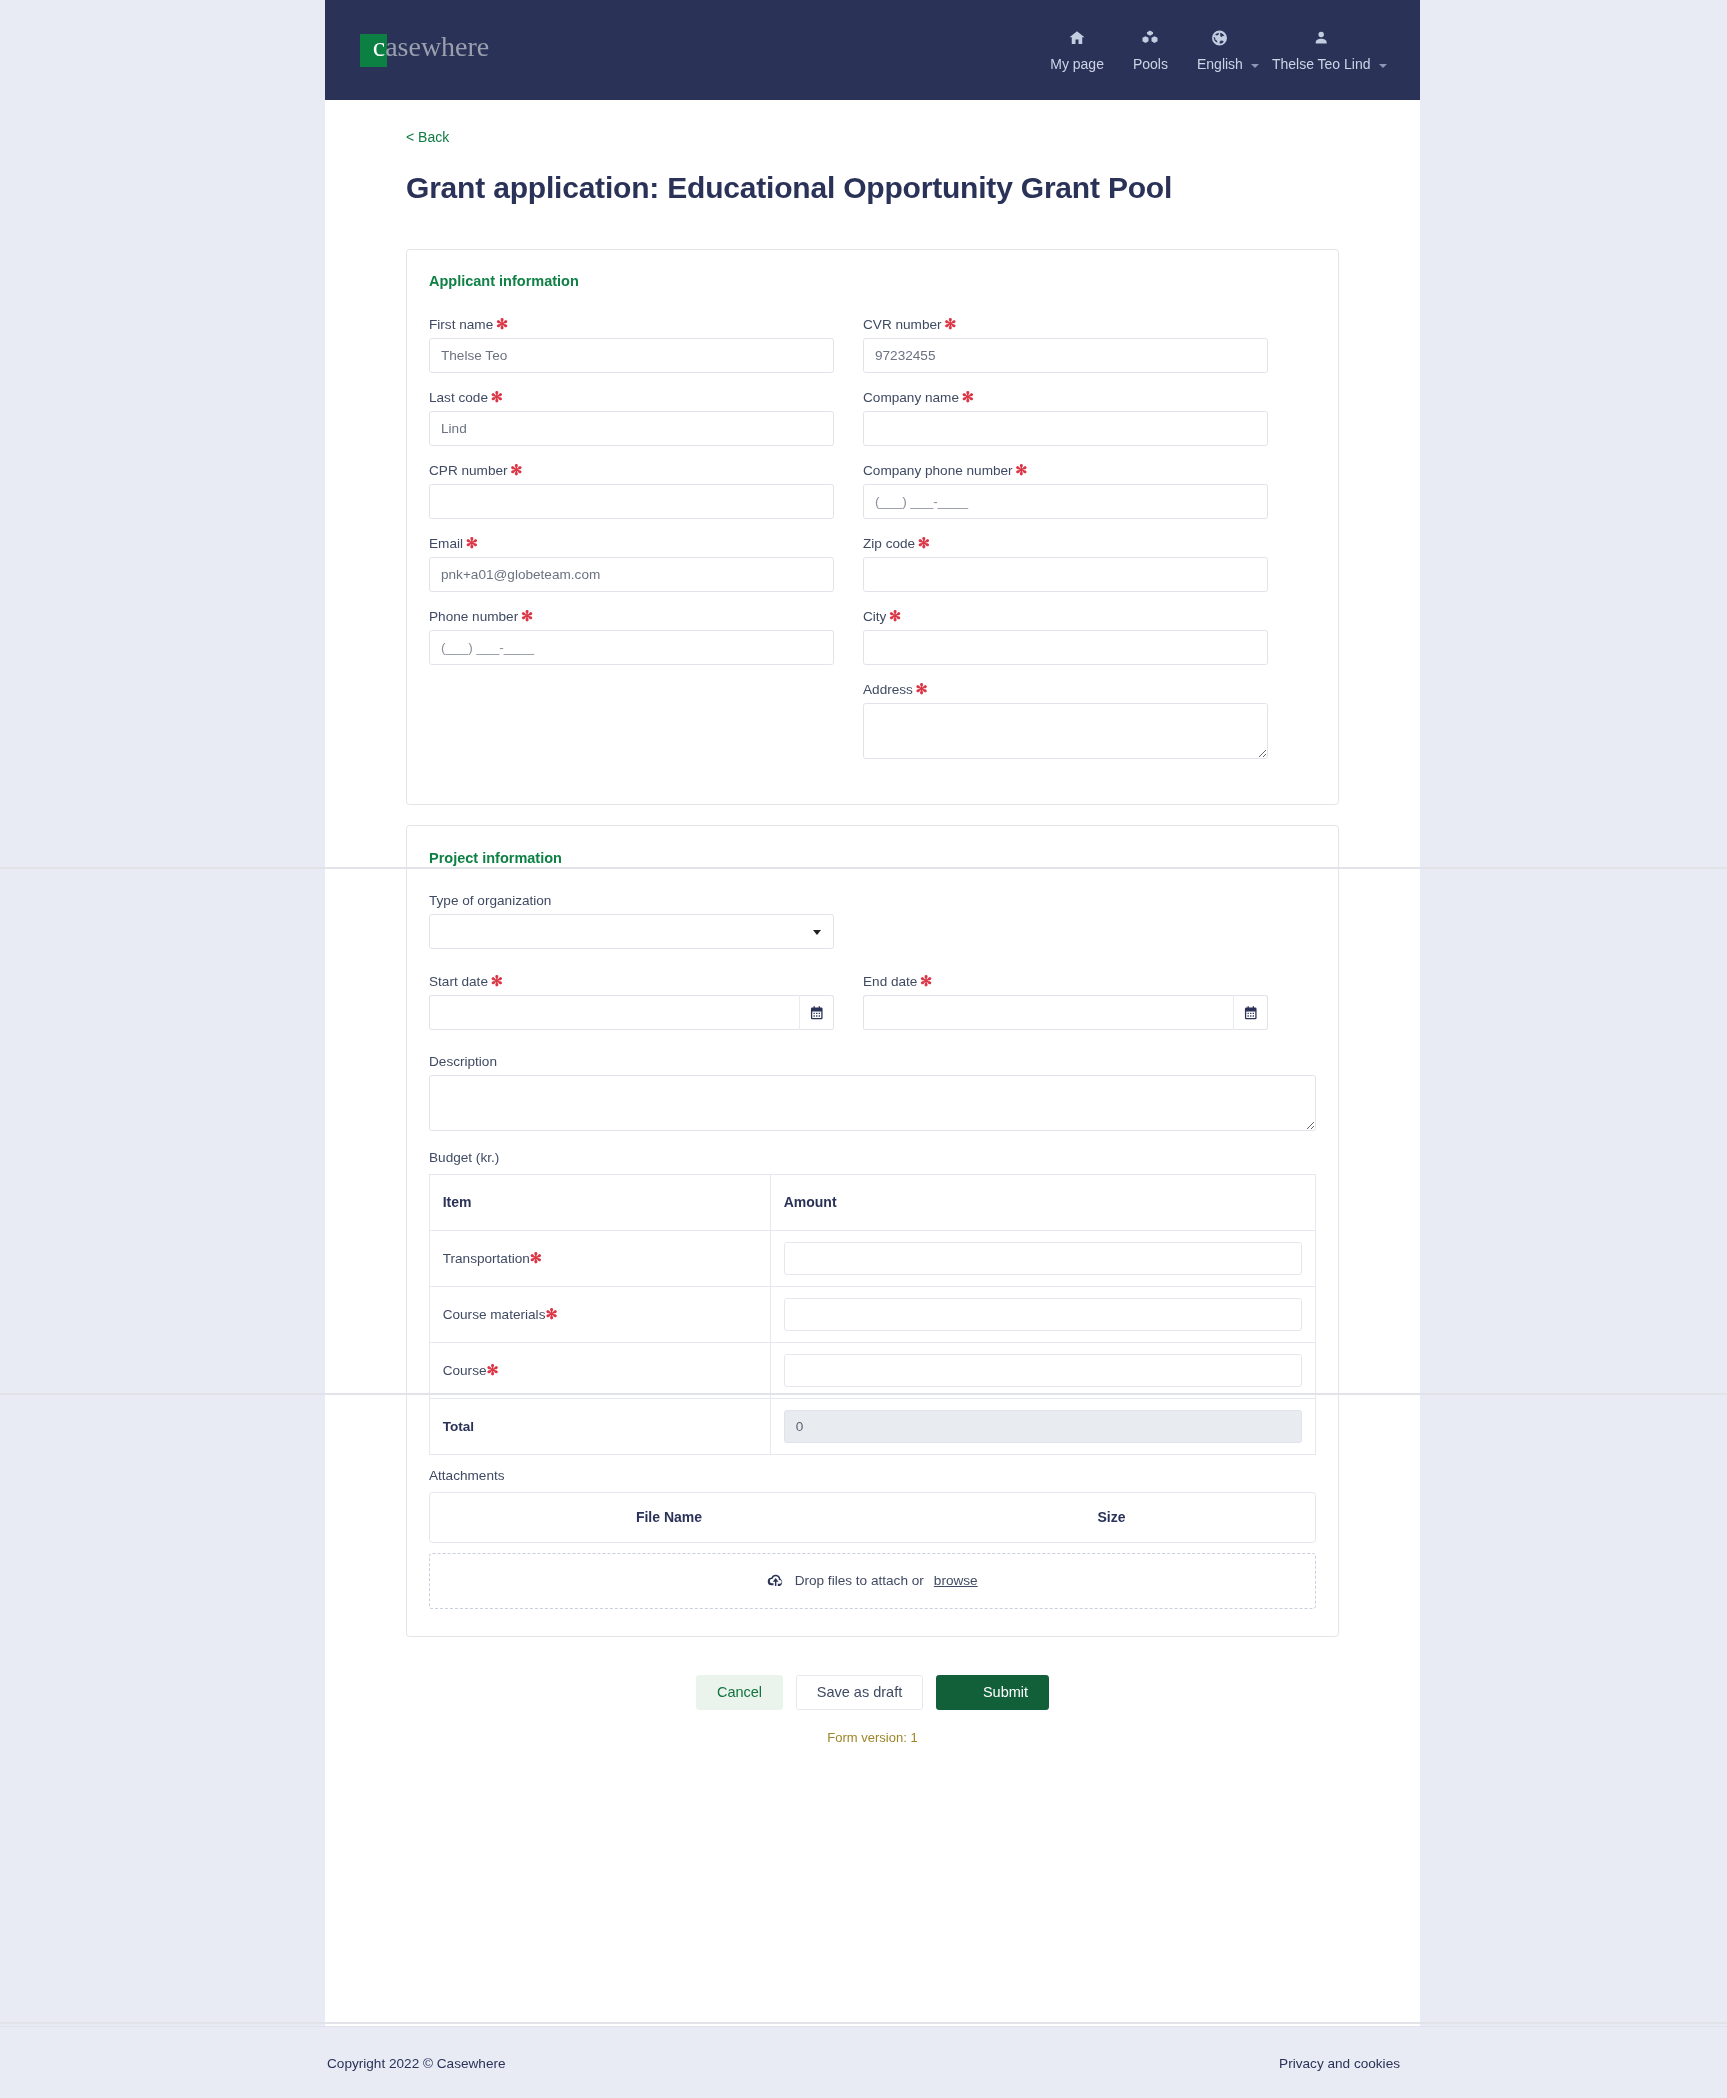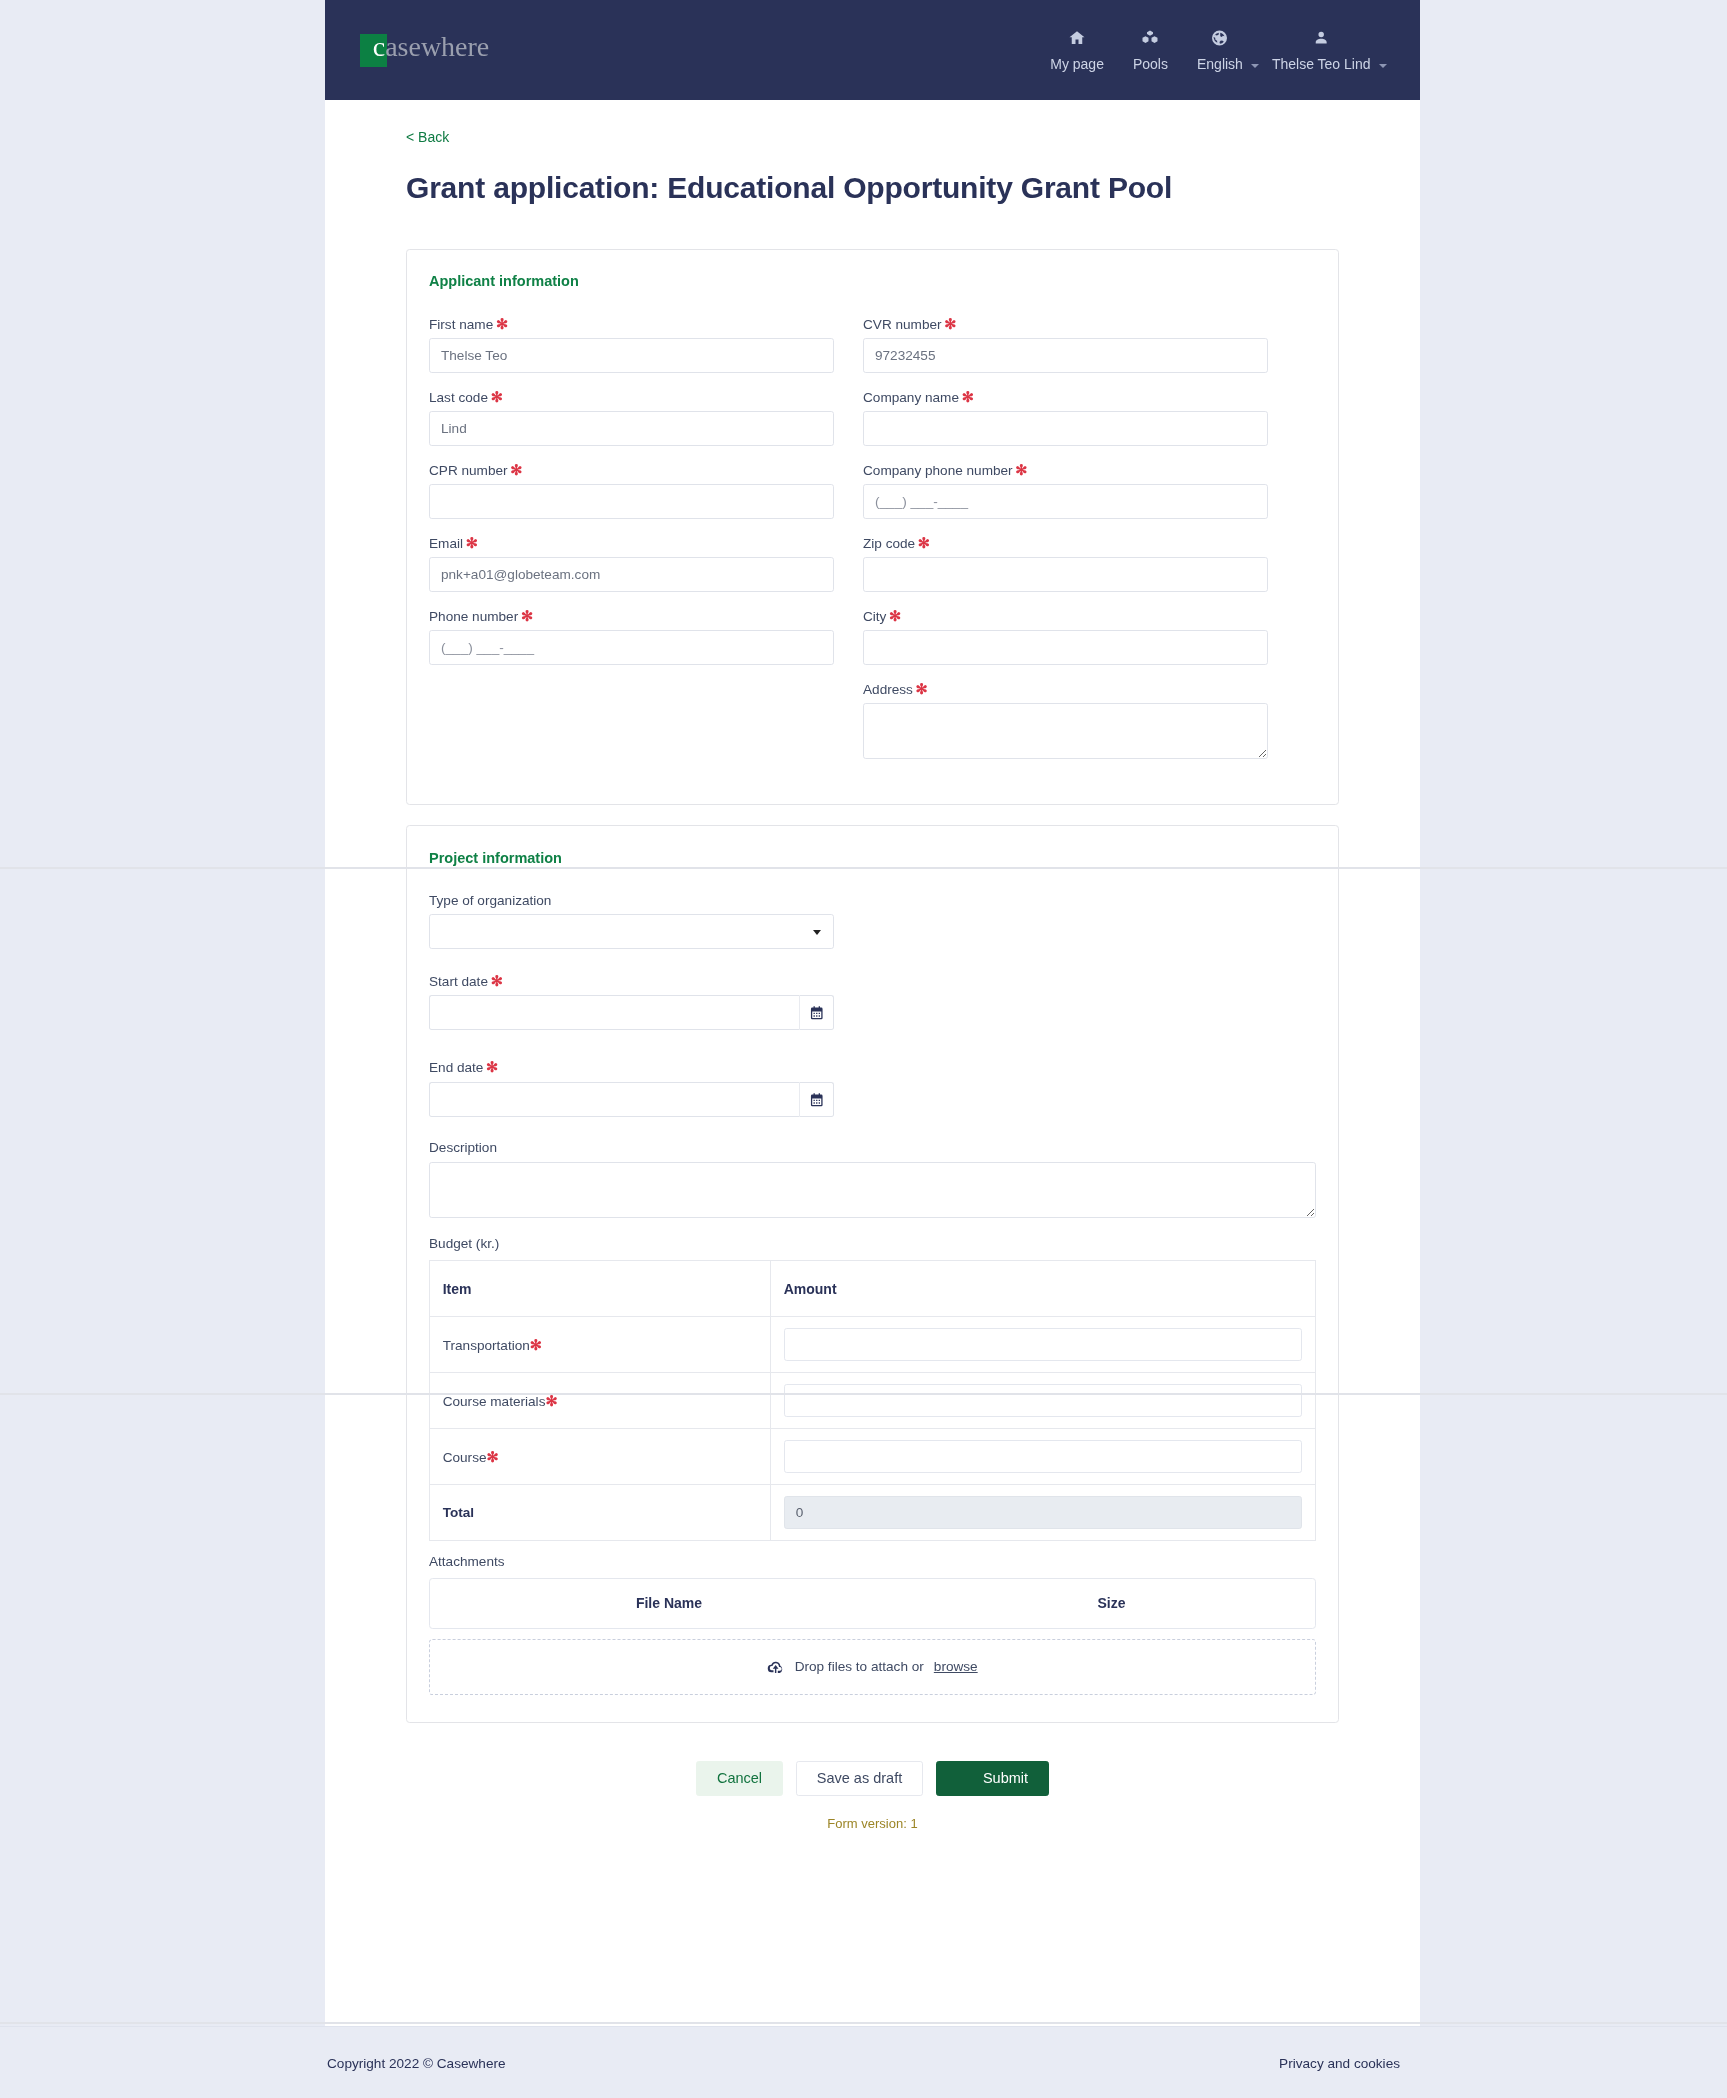--- a/index.html
+++ b/index.html
@@ -475,21 +475,21 @@
 
 
         <div class="field" style="margin-top:23.6px;">
           <label class="field-label">Type of organization</label>
           <div class="select-wrap">
             <select class="ctl"><option></option></select>
             <span class="select-caret"></span>
           </div>
         </div>
 
-        <div class="grid-2" style="margin-top:23.6px;flex-direction:column;">
+        <div class="grid-2" style="margin-top:23.6px;">
           <div class="col">
             <label class="field-label"><span>Start date</span><span class="req">✻</span></label>
             <div class="date-group">
               <input class="ctl" type="text" value="" style="">
               <span class="date-btn">
                 <svg width="15.5" height="15.5" viewBox="0 0 24 24">
                     <path d="M7 2v2H5a2 2 0 00-2 2v14a2 2 0 002 2h14a2 2 0 002-2V6a2 2 0 00-2-2h-2V2h-2v2H9V2H7zm12 8v10H5V10h14zM7 12v2h2v-2H7zm4 0v2h2v-2h-2zm4 0v2h2v-2h-2zM7 16v2h2v-2H7zm4 0v2h2v-2h-2zm4 0v2h2v-2h-2z"></path>
                   </svg>
               </span>
             </div>

